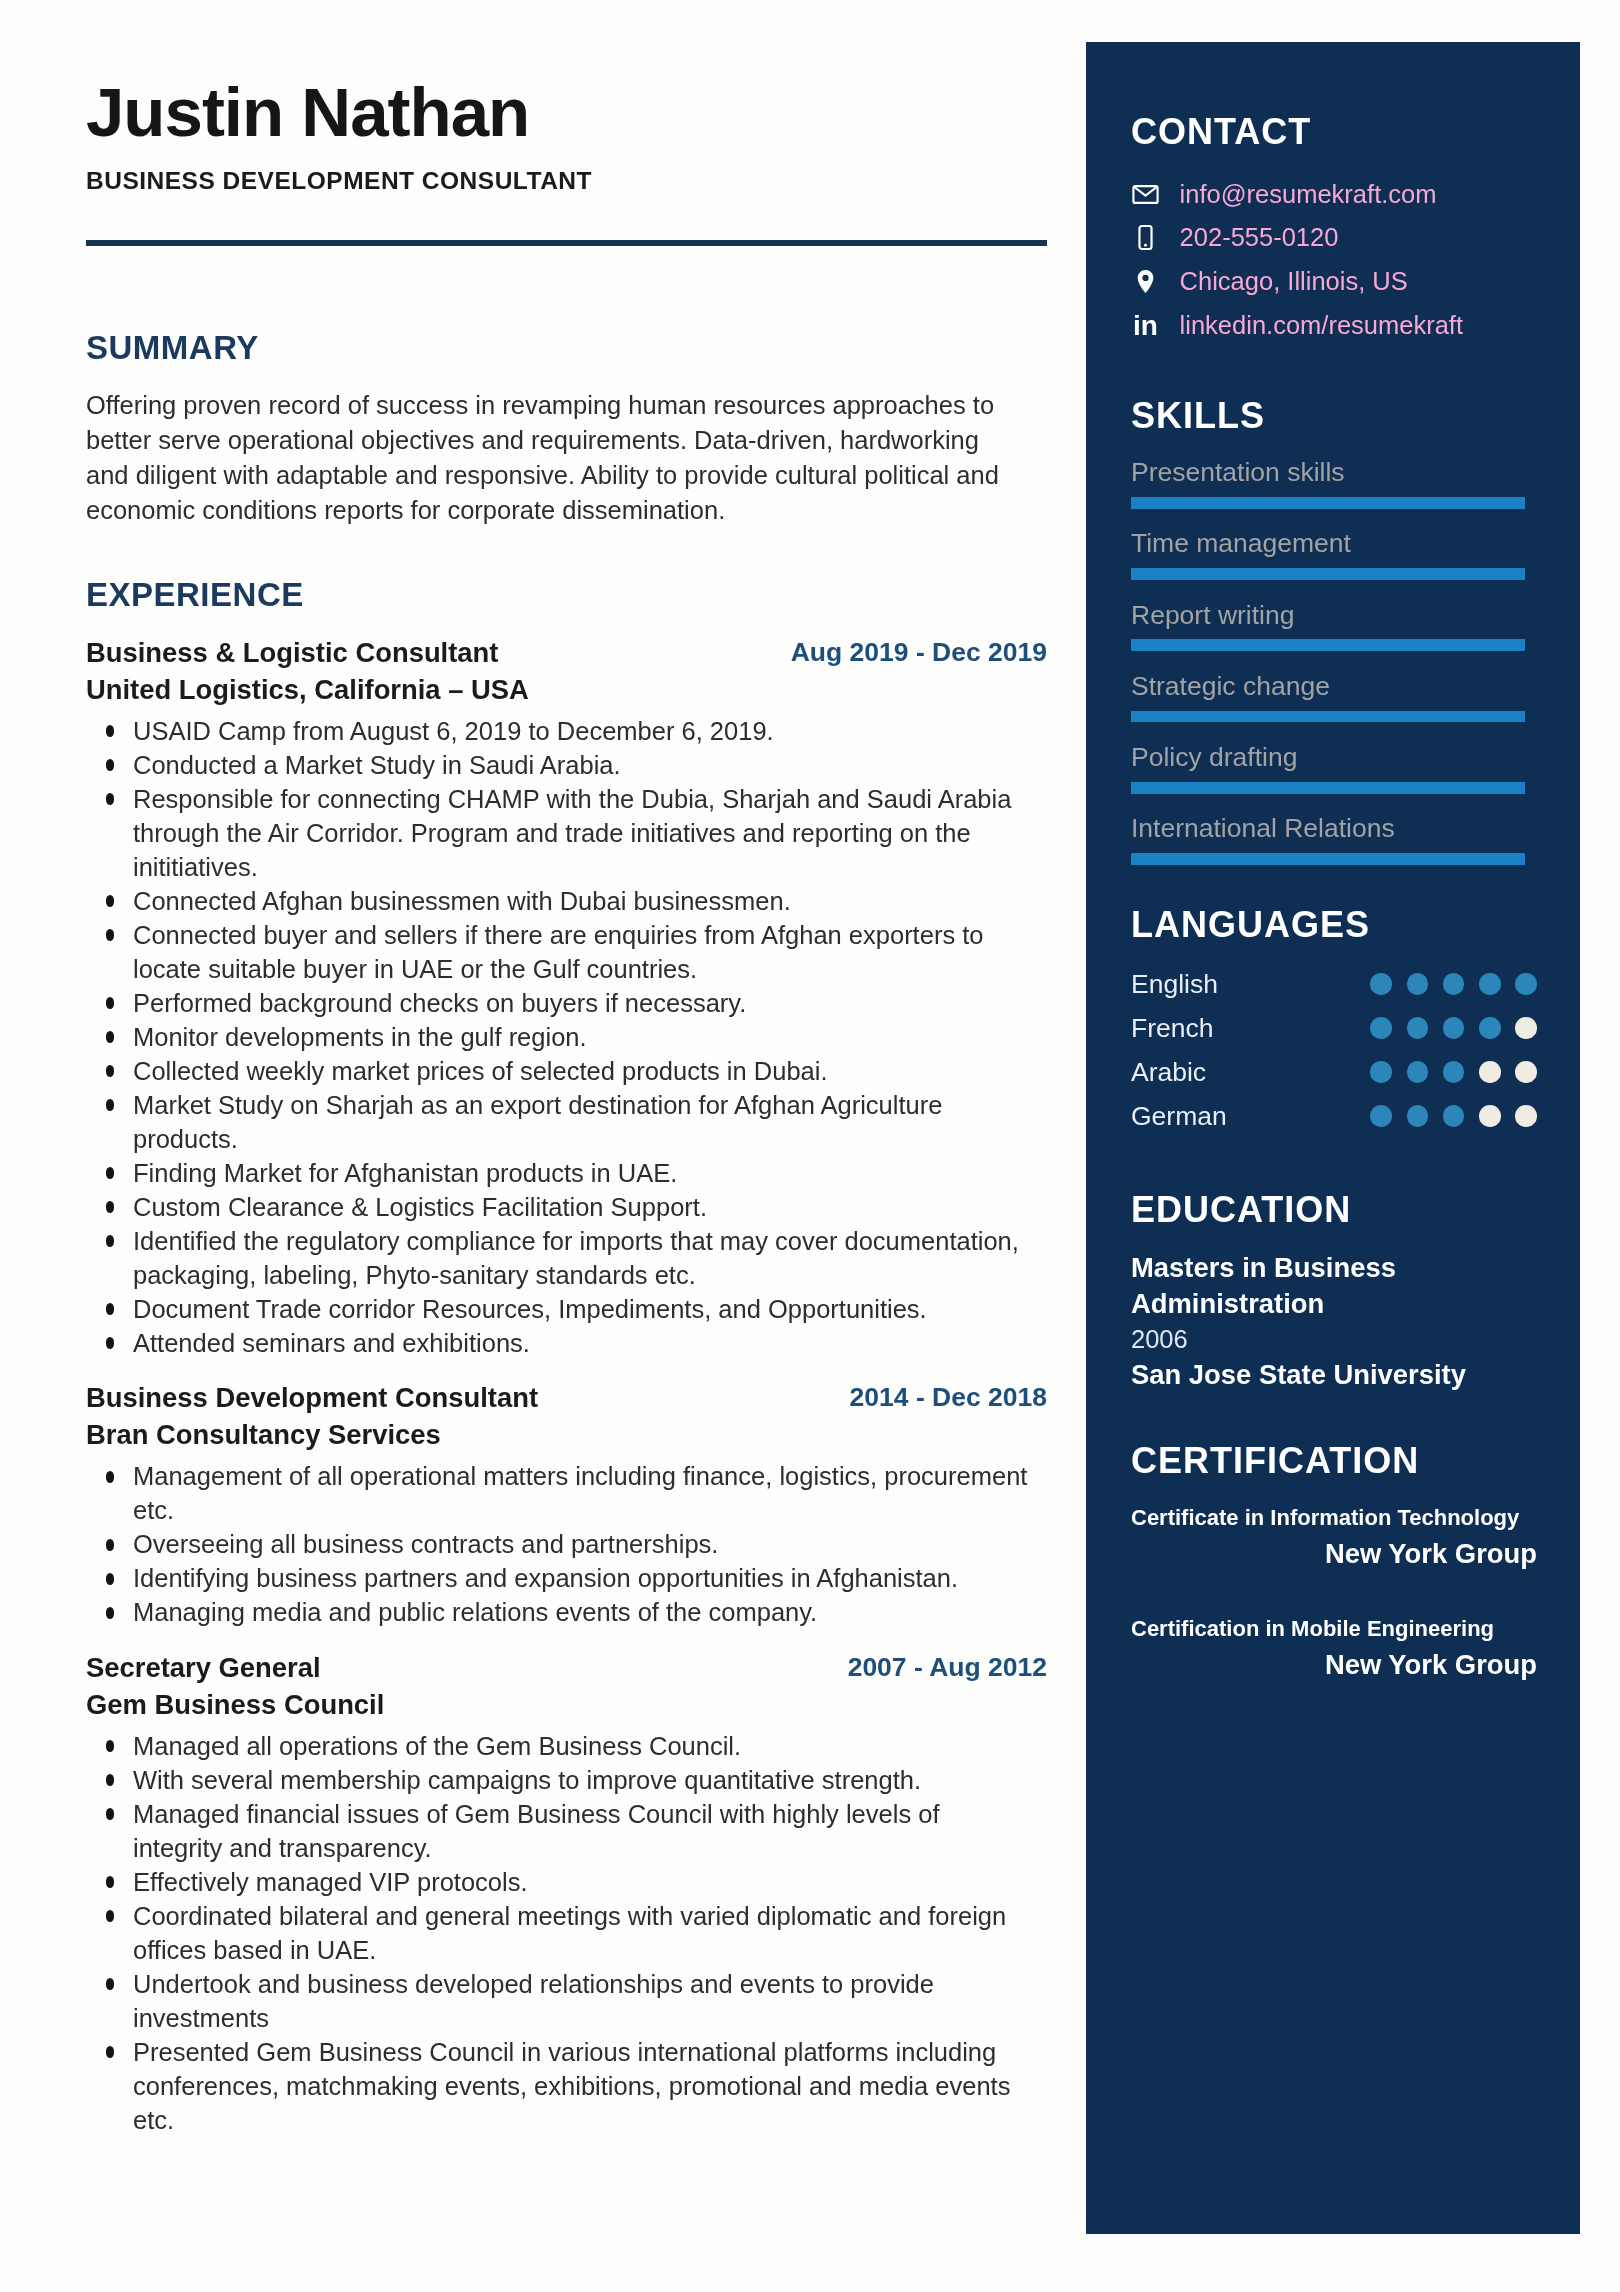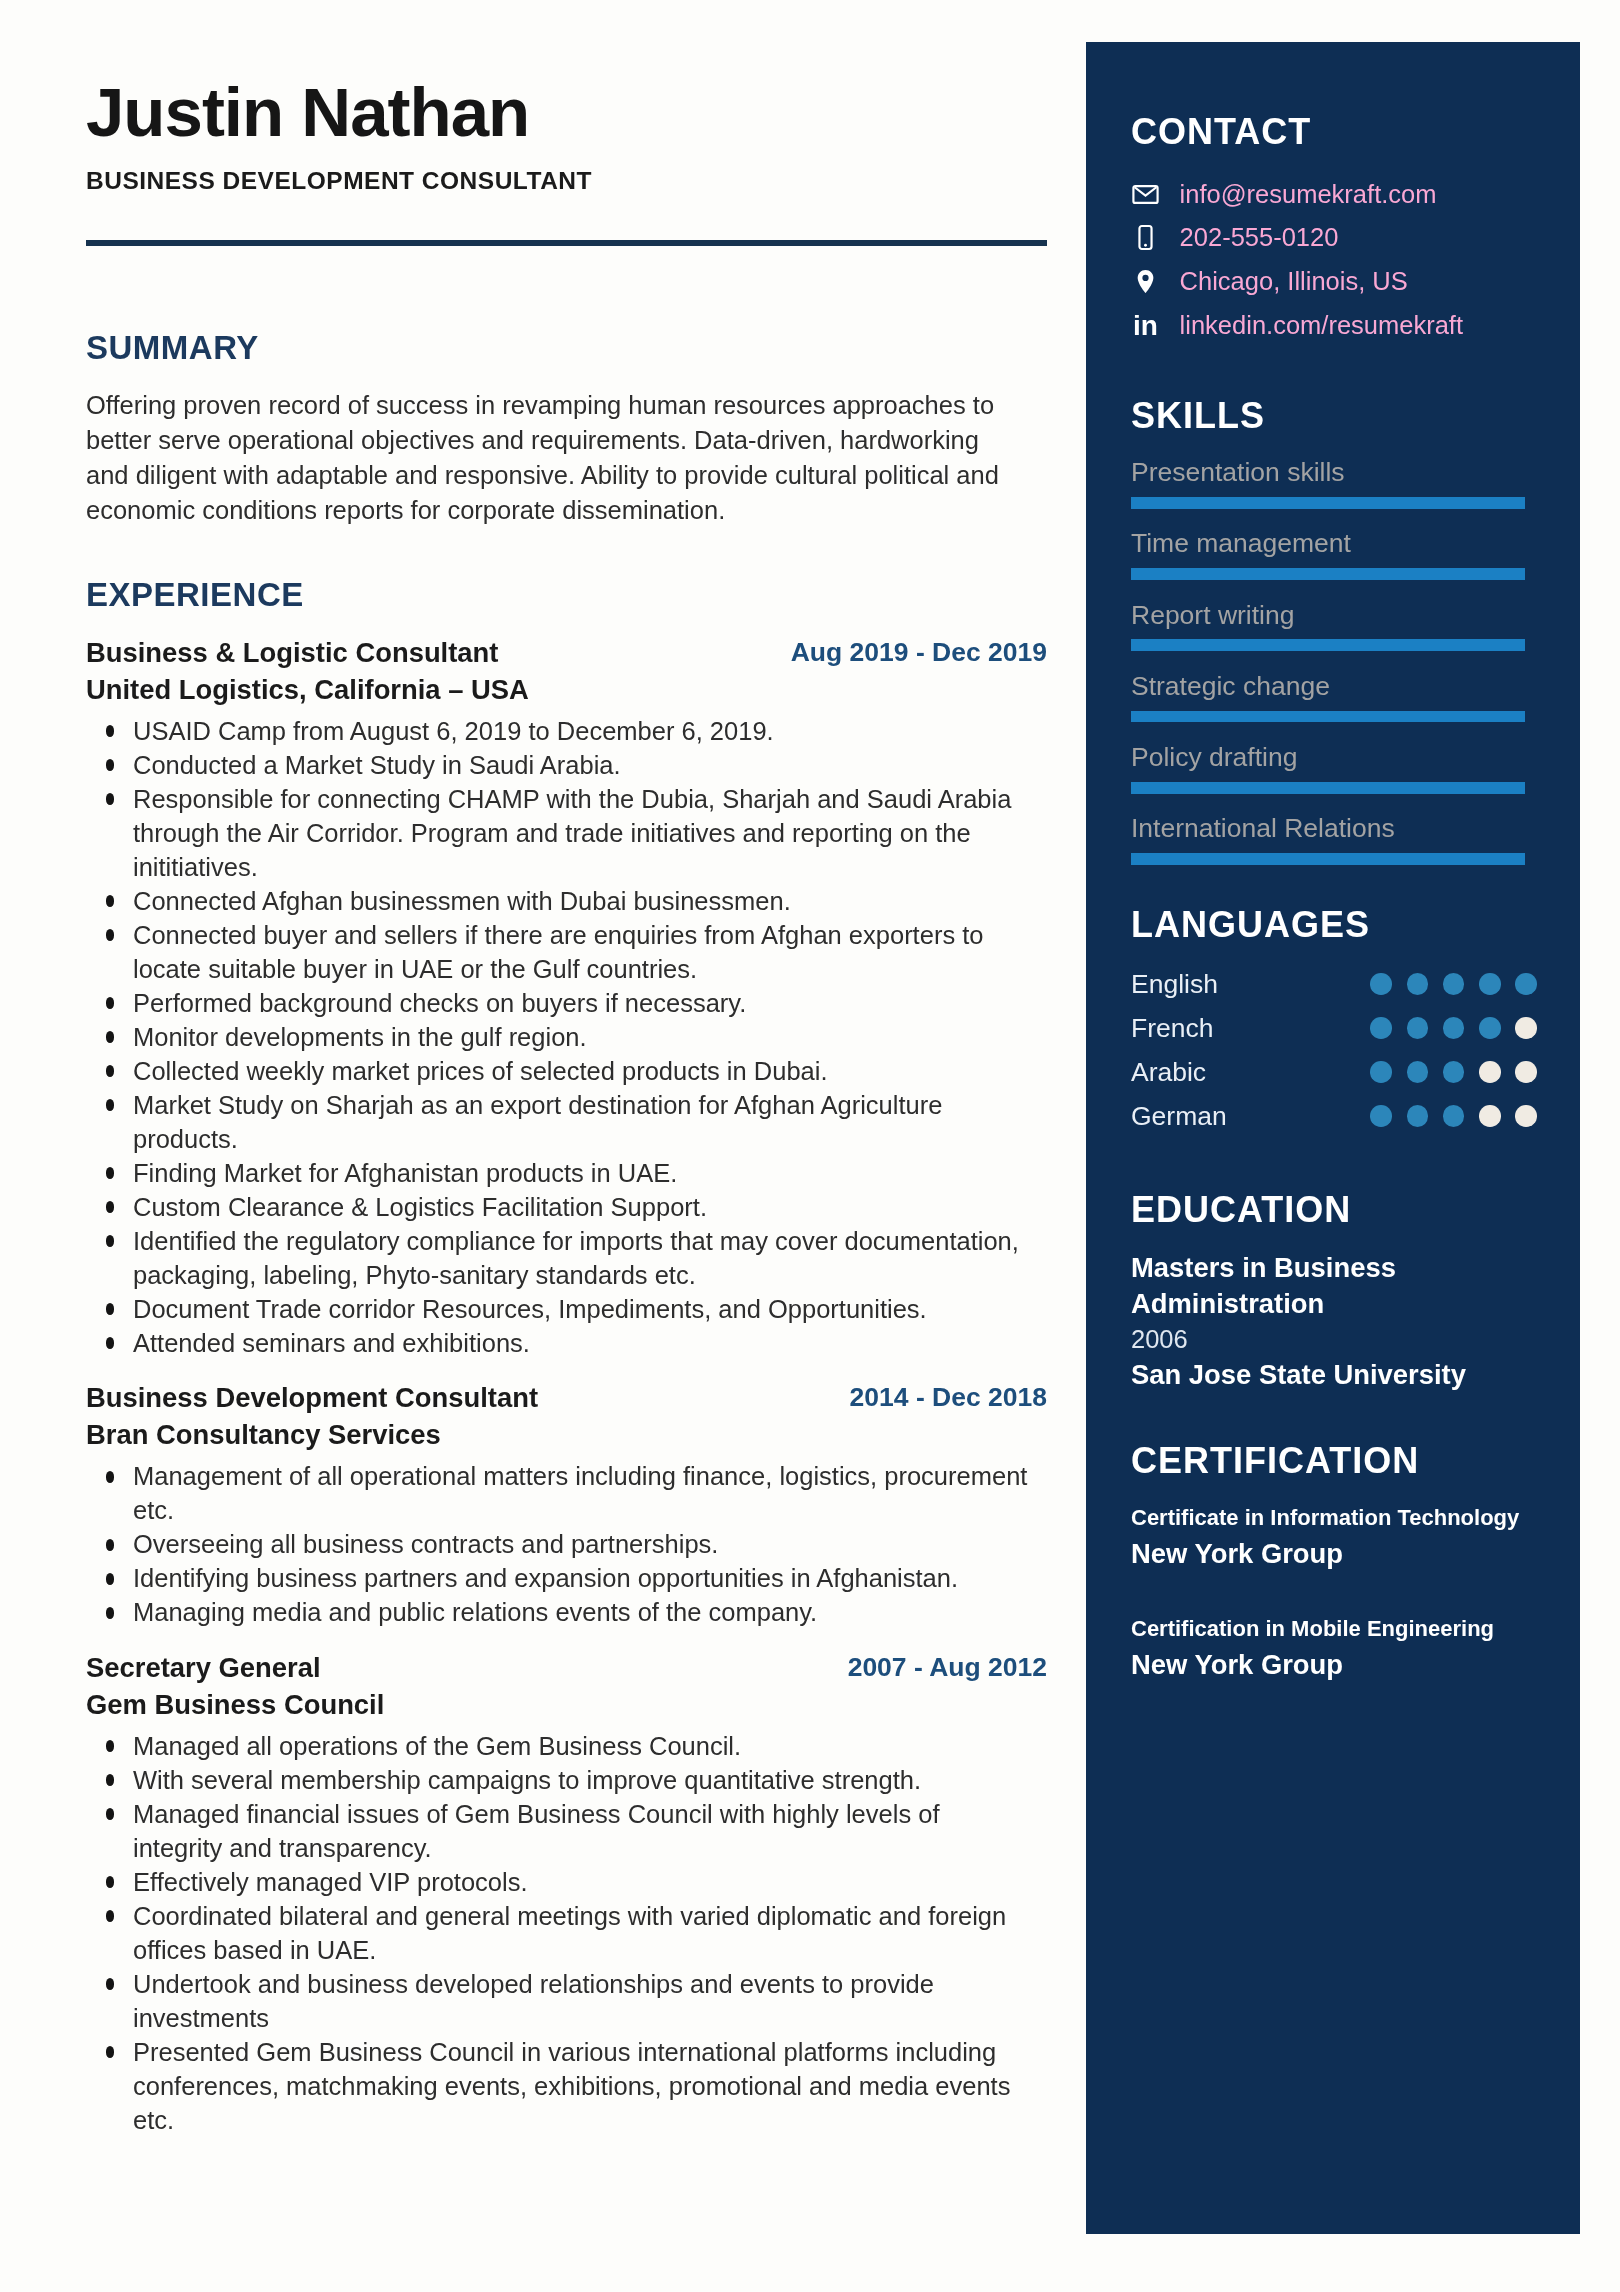--- a/index.html
+++ b/index.html
@@ -57,21 +57,21 @@
   .dot-empty{background:#F0EBE3;}
   .education-heading{margin-top:51px;}
   .edu-item{margin-top:19.6px;}
   .edu-degree{font-size:27.4px;line-height:36px;font-weight:700;color:#ffffff;}
   .edu-year{font-size:25.5px;line-height:35px;color:#dfe7f0;}
   .edu-school{font-size:27.4px;line-height:36px;font-weight:700;color:#ffffff;}
   .certification-heading{margin-top:47px;}
   .cert-item{margin-top:19.6px;}
   .cert-item + .cert-item{margin-top:39px;}
   .cert-name{font-size:22px;line-height:36px;font-weight:700;color:#ffffff;}
-  .cert-org{font-size:27.4px;line-height:36px;font-weight:700;color:#ffffff;}
+  .cert-org{font-size:27.4px;line-height:36px;font-weight:700;color:#ffffff;text-align:right;}
 </style>
 </head>
 <body>
 
 <div class="page">
 
   <div class="left-col">
 
     <div class="person-name">Justin Nathan</div>
     <div class="person-title">BUSINESS DEVELOPMENT CONSULTANT</div>

